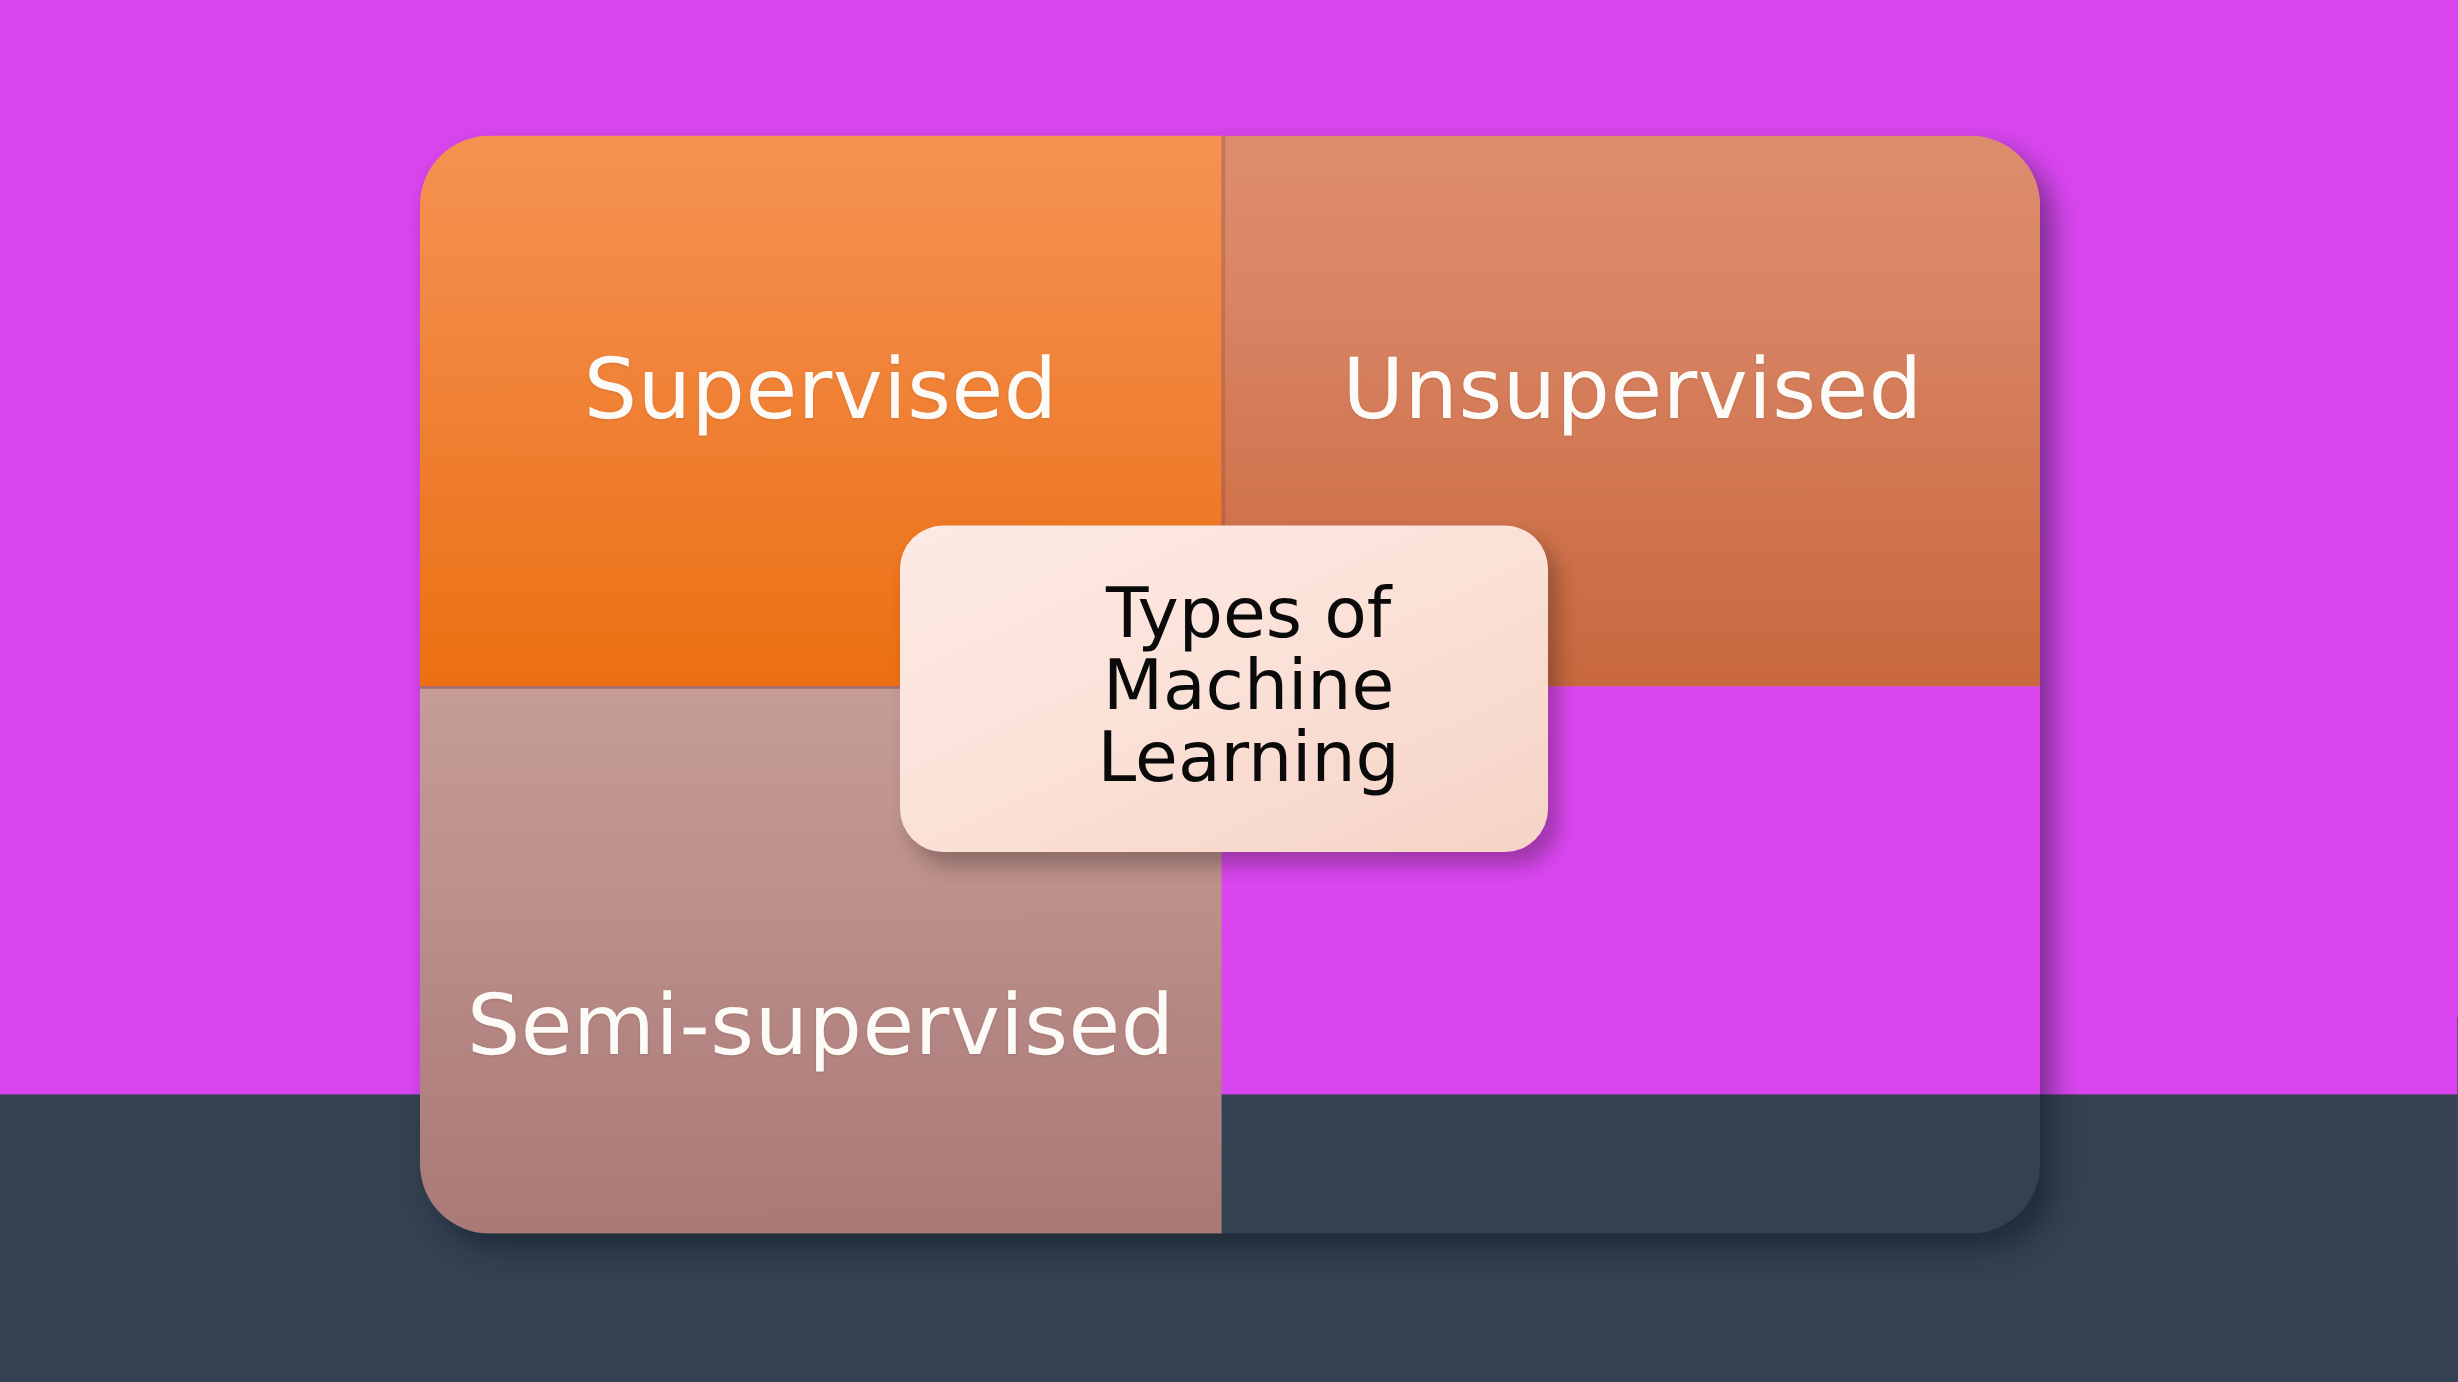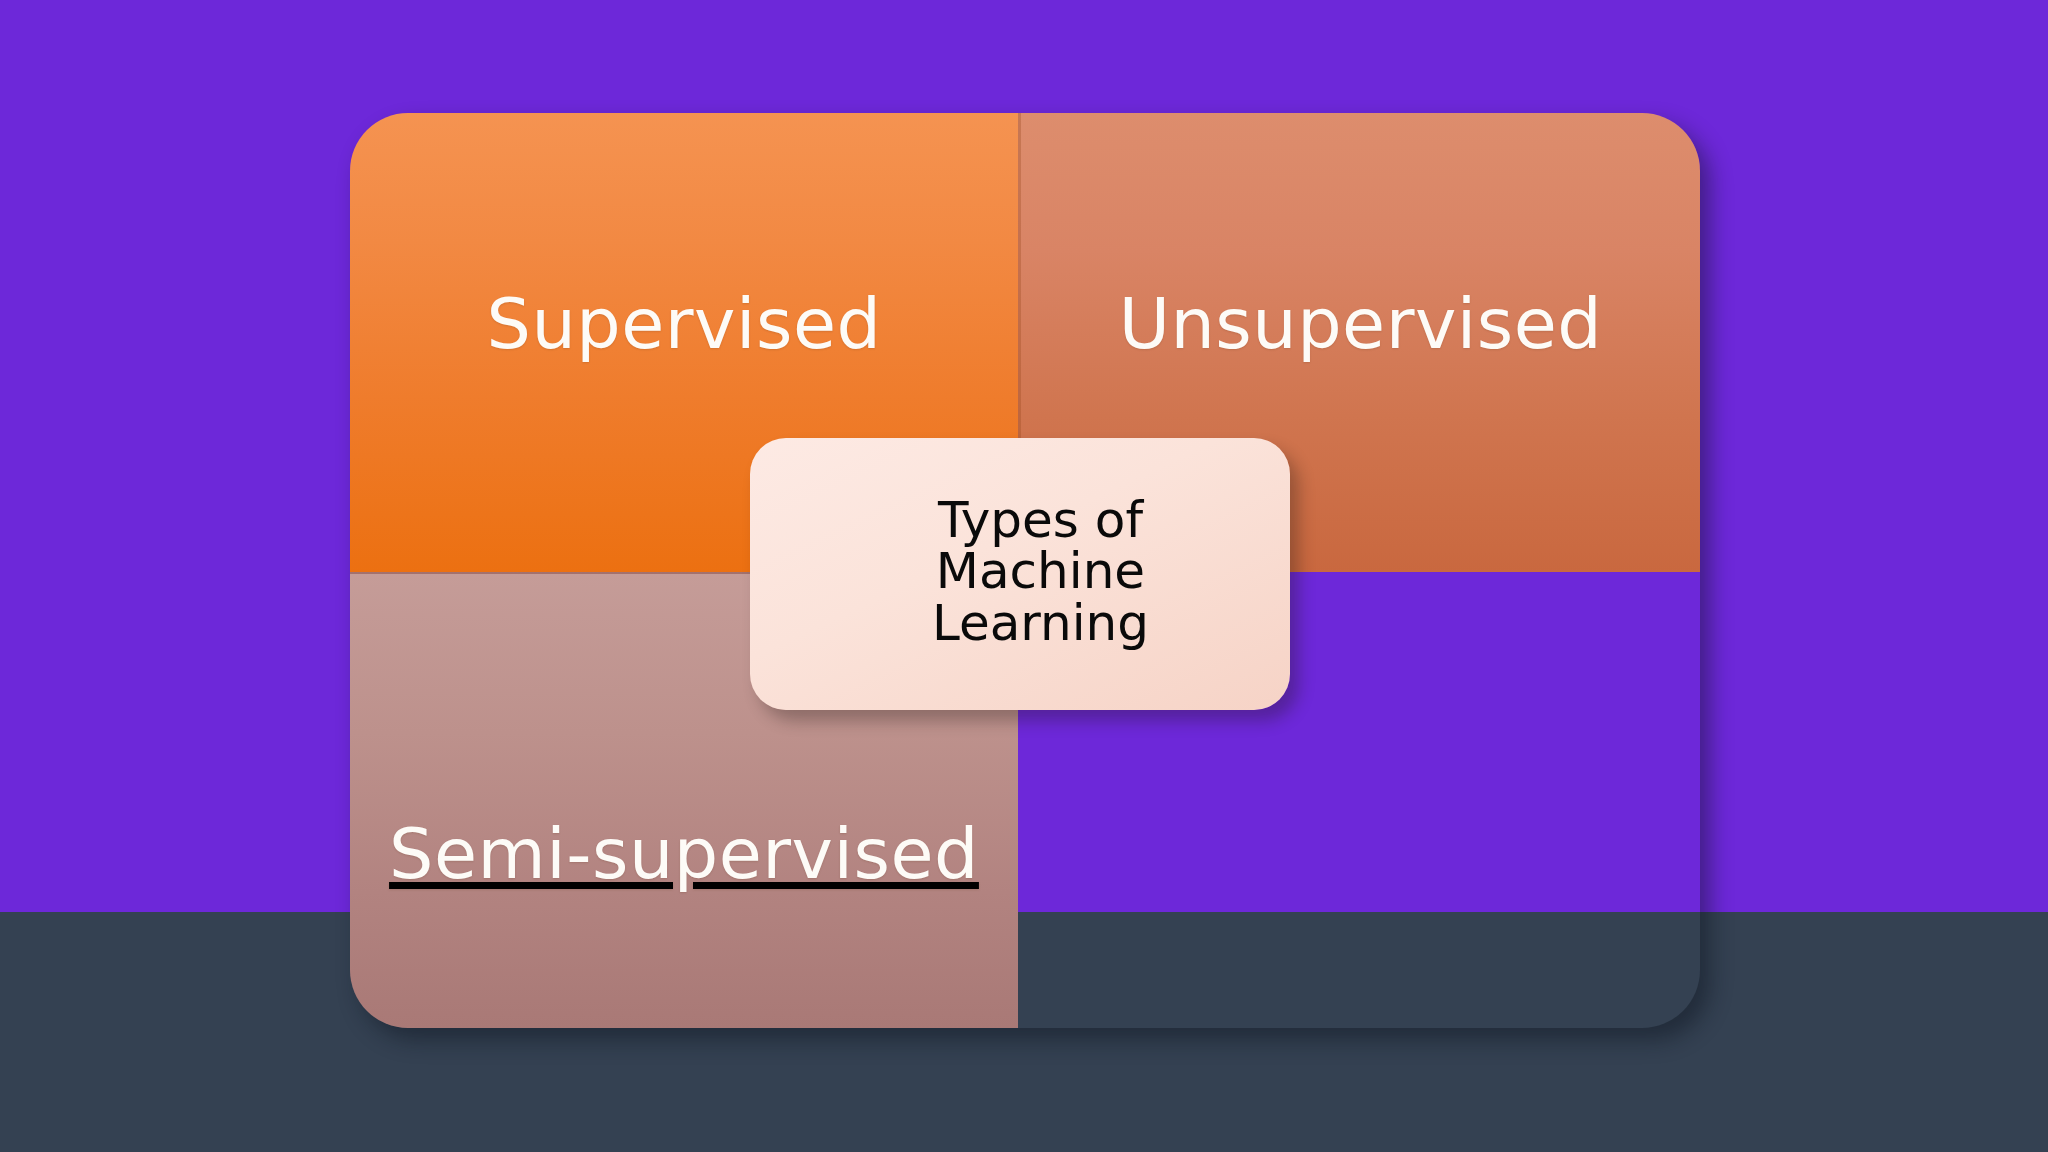--- a/index.html
+++ b/index.html
@@ -12,21 +12,21 @@
     width: 2048px;
     height: 1152px;
     overflow: hidden;
     font-family: "DejaVu Sans", sans-serif;
   }
 
   #stage {
     position: relative;
     width: 2048px;
     height: 912px;
-    background: #6d28d9;
+    background: #d946ef;
   }
 
   
   #quadrant-card {
     position: absolute;
     left: 350px;
     top: 113px;
     width: 1350px;
     height: 915px;
     border-radius: 58px;
@@ -70,21 +70,20 @@
     border-left: 3px solid rgba(150, 70, 25, 0.30);
   }
   #quadrant-unsupervised .quadrant-label {
     transform: translateY(-18px);
   }
 
   
   #quadrant-semi-supervised {
     background: linear-gradient(180deg, #c59c98 0%, #bd918c 35%, #b28380 70%, #a97976 100%);
     border-top: 2px solid rgba(130, 70, 55, 0.14);
-    text-decoration: underline;
   }
   #quadrant-semi-supervised .quadrant-label {
     transform: translateY(54px);
   }
 
   
   #quadrant-reinforcement {
     background: linear-gradient(180deg, #bfbfbf 0%, #b5b5b5 35%, #a6a6a6 72%, #9a9a9a 100%);
     border-top: 2px solid rgba(70, 70, 70, 0.12);
     border-left: 3px solid rgba(80, 70, 65, 0.16);
@@ -105,21 +104,21 @@
     background: linear-gradient(155deg, #fdeae4 0%, #fbe3da 42%, #f6d3c6 100%);
     box-shadow: 9px 11px 16px rgba(30, 20, 15, 0.30);
     display: flex;
     align-items: center;
     justify-content: center;
     box-sizing: border-box;
   }
 
   #center-badge-text {
     color: #0a0a0a;
-    font-size: 50px;
+    font-size: 58px;
     line-height: 1.03;
     text-align: center;
     font-weight: 400;
     letter-spacing: 0px;
     white-space: pre-line;
     transform: translateY(-2px);
     margin-left: 41px;
   }
 </style>
 </head>

